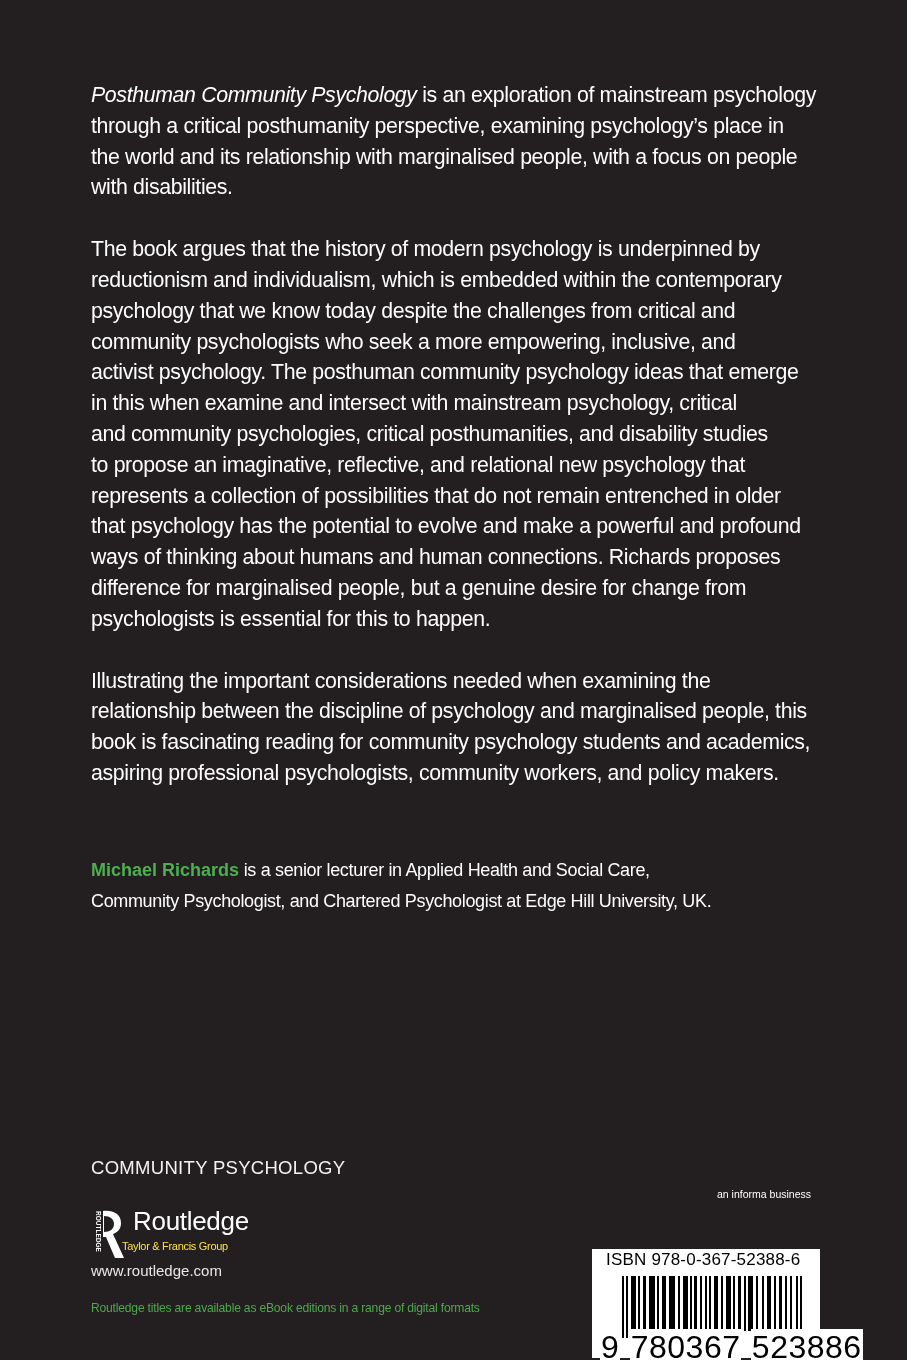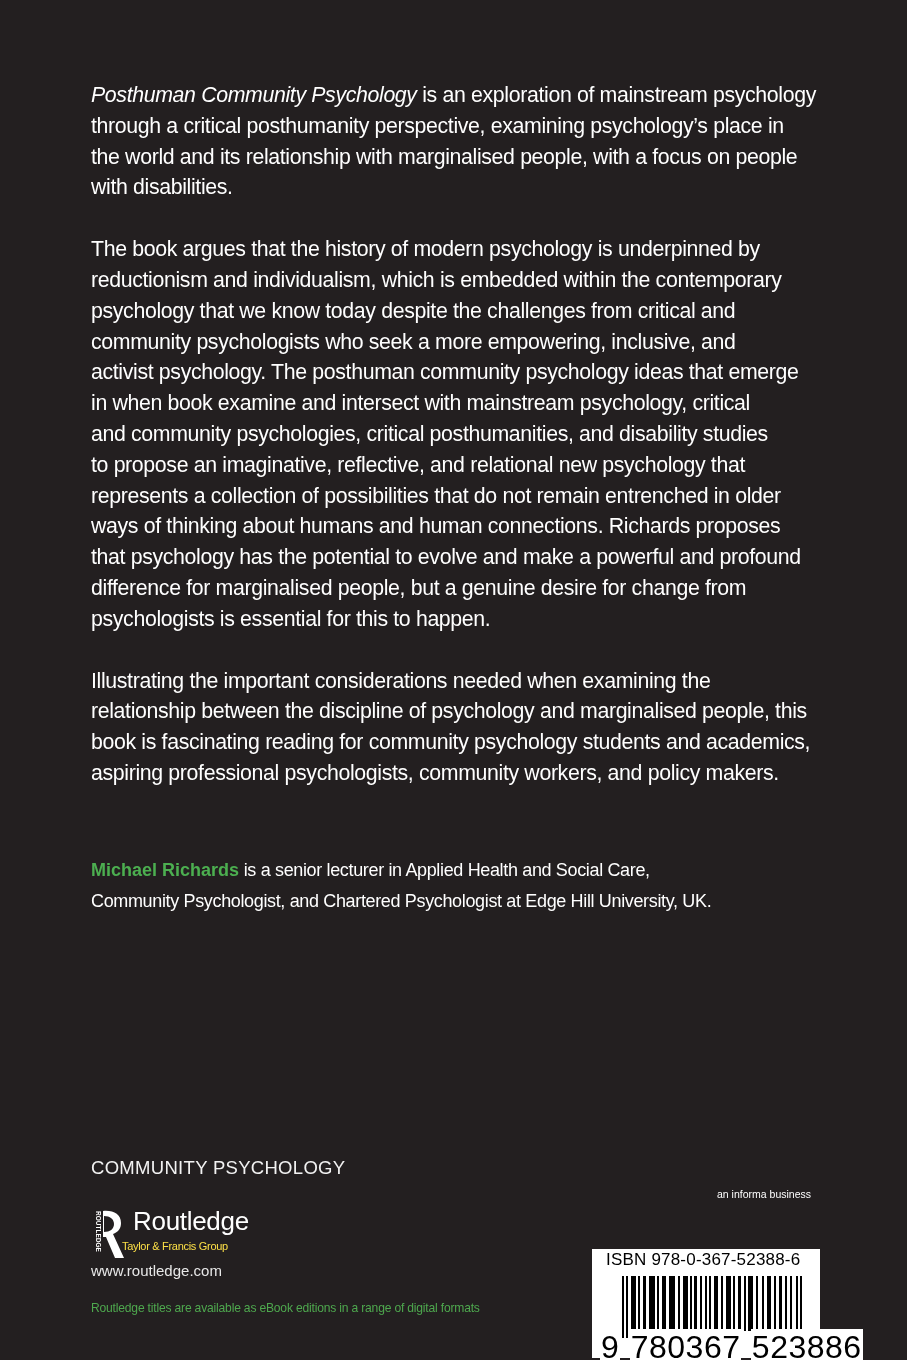--- a/index.html
+++ b/index.html
@@ -73,26 +73,26 @@
     <span class="line">through a critical posthumanity perspective, examining psychology’s place in</span>
     <span class="line">the world and its relationship with marginalised people, with a focus on people</span>
     <span class="line">with disabilities.</span>
   </p>
   <p>
     <span class="line">The book argues that the history of modern psychology is underpinned by</span>
     <span class="line">reductionism and individualism, which is embedded within the contemporary</span>
     <span class="line">psychology that we know today despite the challenges from critical and</span>
     <span class="line">community psychologists who seek a more empowering, inclusive, and</span>
     <span class="line">activist psychology. The posthuman community psychology ideas that emerge</span>
-    <span class="line">in when book examine and intersect with mainstream psychology, critical</span>
+    <span class="line">in this when examine and intersect with mainstream psychology, critical</span>
     <span class="line">and community psychologies, critical posthumanities, and disability studies</span>
     <span class="line">to propose an imaginative, reflective, and relational new psychology that</span>
     <span class="line">represents a collection of possibilities that do not remain entrenched in older</span>
+    <span class="line">that psychology has the potential to evolve and make a powerful and profound</span>
     <span class="line">ways of thinking about humans and human connections. Richards proposes</span>
-    <span class="line">that psychology has the potential to evolve and make a powerful and profound</span>
     <span class="line">difference for marginalised people, but a genuine desire for change from</span>
     <span class="line">psychologists is essential for this to happen.</span>
   </p>
   <p>
     <span class="line">Illustrating the important considerations needed when examining the</span>
     <span class="line">relationship between the discipline of psychology and marginalised people, this</span>
     <span class="line">book is fascinating reading for community psychology students and academics,</span>
     <span class="line">aspiring professional psychologists, community workers, and policy makers.</span>
   </p>
 </div>

